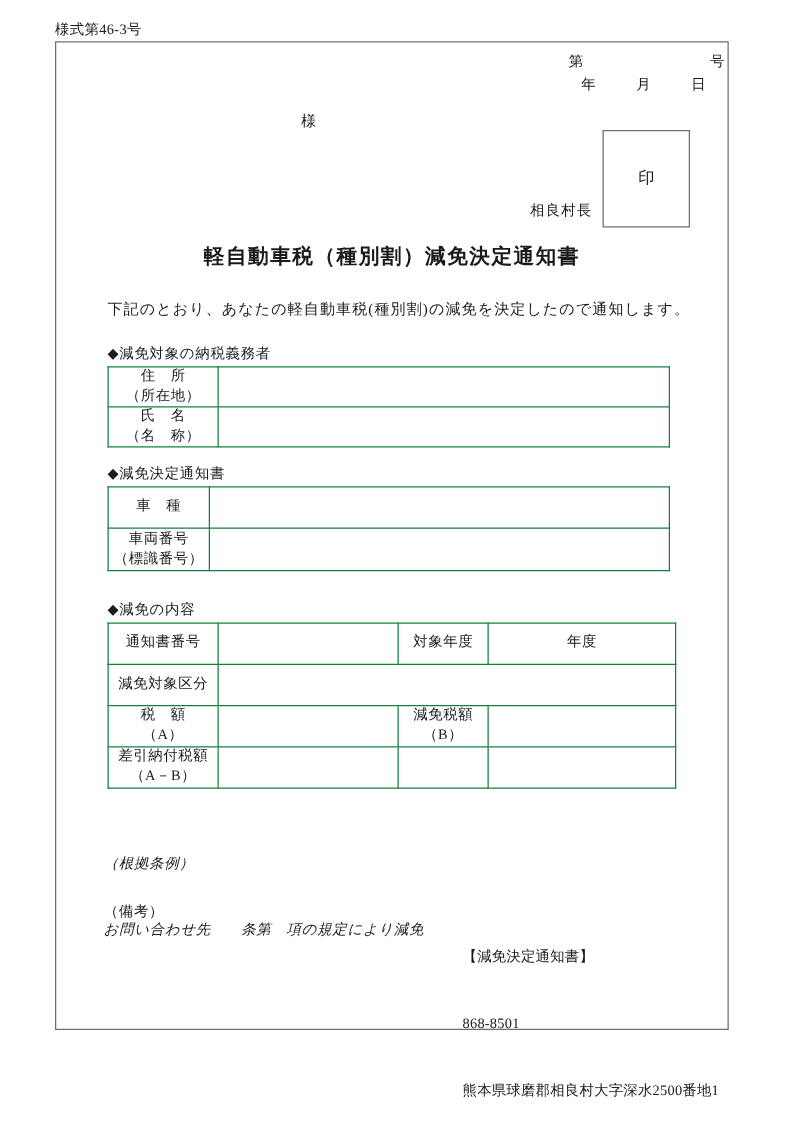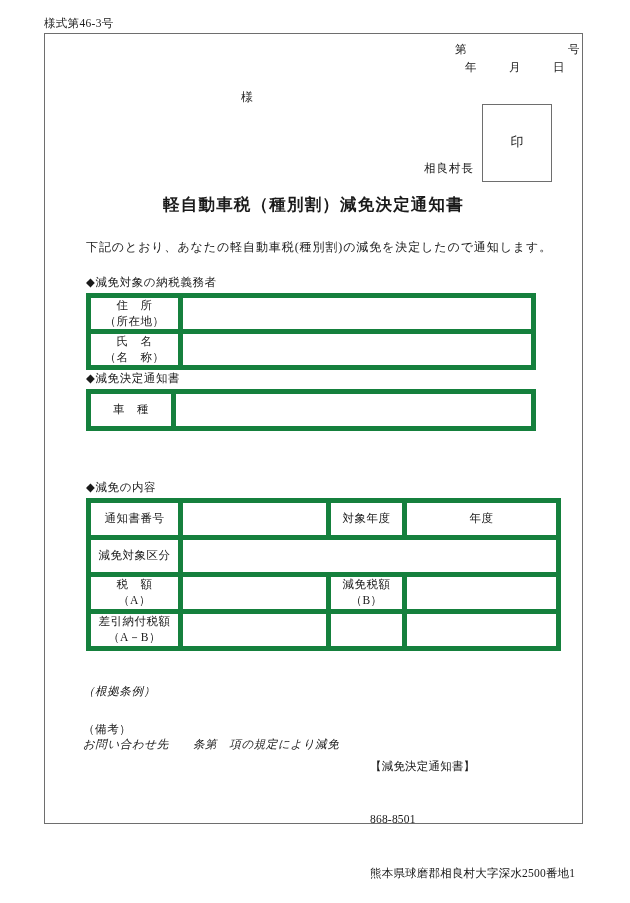--- a/index.html
+++ b/index.html
@@ -126,21 +126,21 @@
     white-space: nowrap;
   }
 
   table.grid {
     position: absolute;
     border-collapse: collapse;
     table-layout: fixed;
     font-size: 11.5px;
   }
   table.grid td {
-    border: 5px solid #15803d;
+    border: 1px solid #15803d;
     padding: 0;
     vertical-align: middle;
     line-height: 1.35;
   }
   td.label {
     text-align: center;
     letter-spacing: 0.5px;
   }
   td.blank {
     background: #fff;
@@ -256,20 +256,27 @@
 
     <div class="section-head" style="left:41px; top:337px;">◆減免決定通知書</div>
     <table class="grid" id="tbl-vehicle">
       <tbody>
           <tr class="r1">
         <td class="label">
           <span class="lab2">車　種</span>
         </td>
         <td class="blank"></td>
       </tr>
+      <tr class="r2">
+        <td class="label">
+          <span class="lab2">車両番号</span>
+          <span class="lab2">（標識番号）</span>
+        </td>
+        <td class="blank"></td>
+      </tr>
     </tbody>
       </table>
 
     <div class="section-head" style="left:41px; top:446px;">◆減免の内容</div>
     <table class="grid" id="tbl-detail">
       <tbody>
           <tr>
         <td class="label c-label">
           <span class="lab2">通知書番号</span>
         </td>

